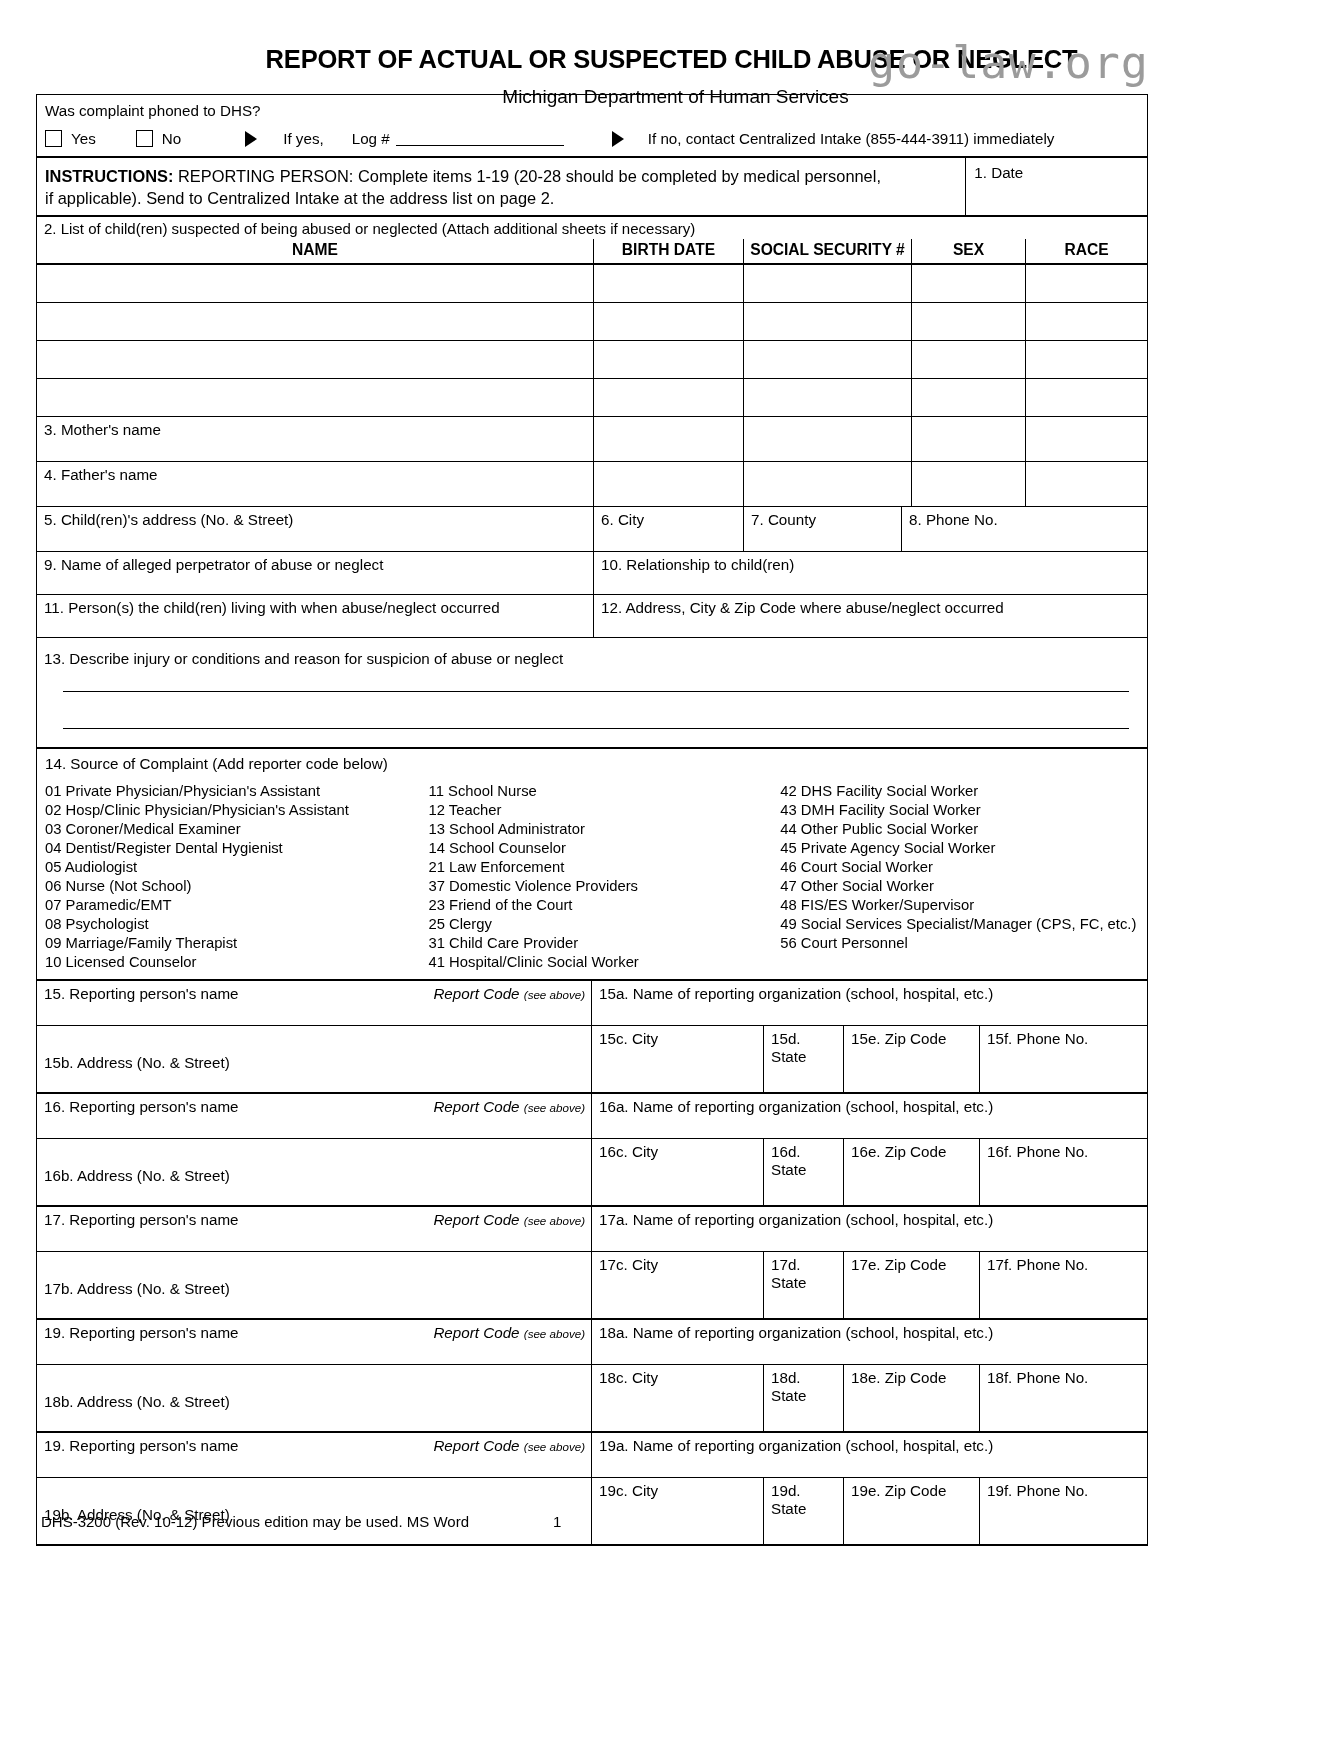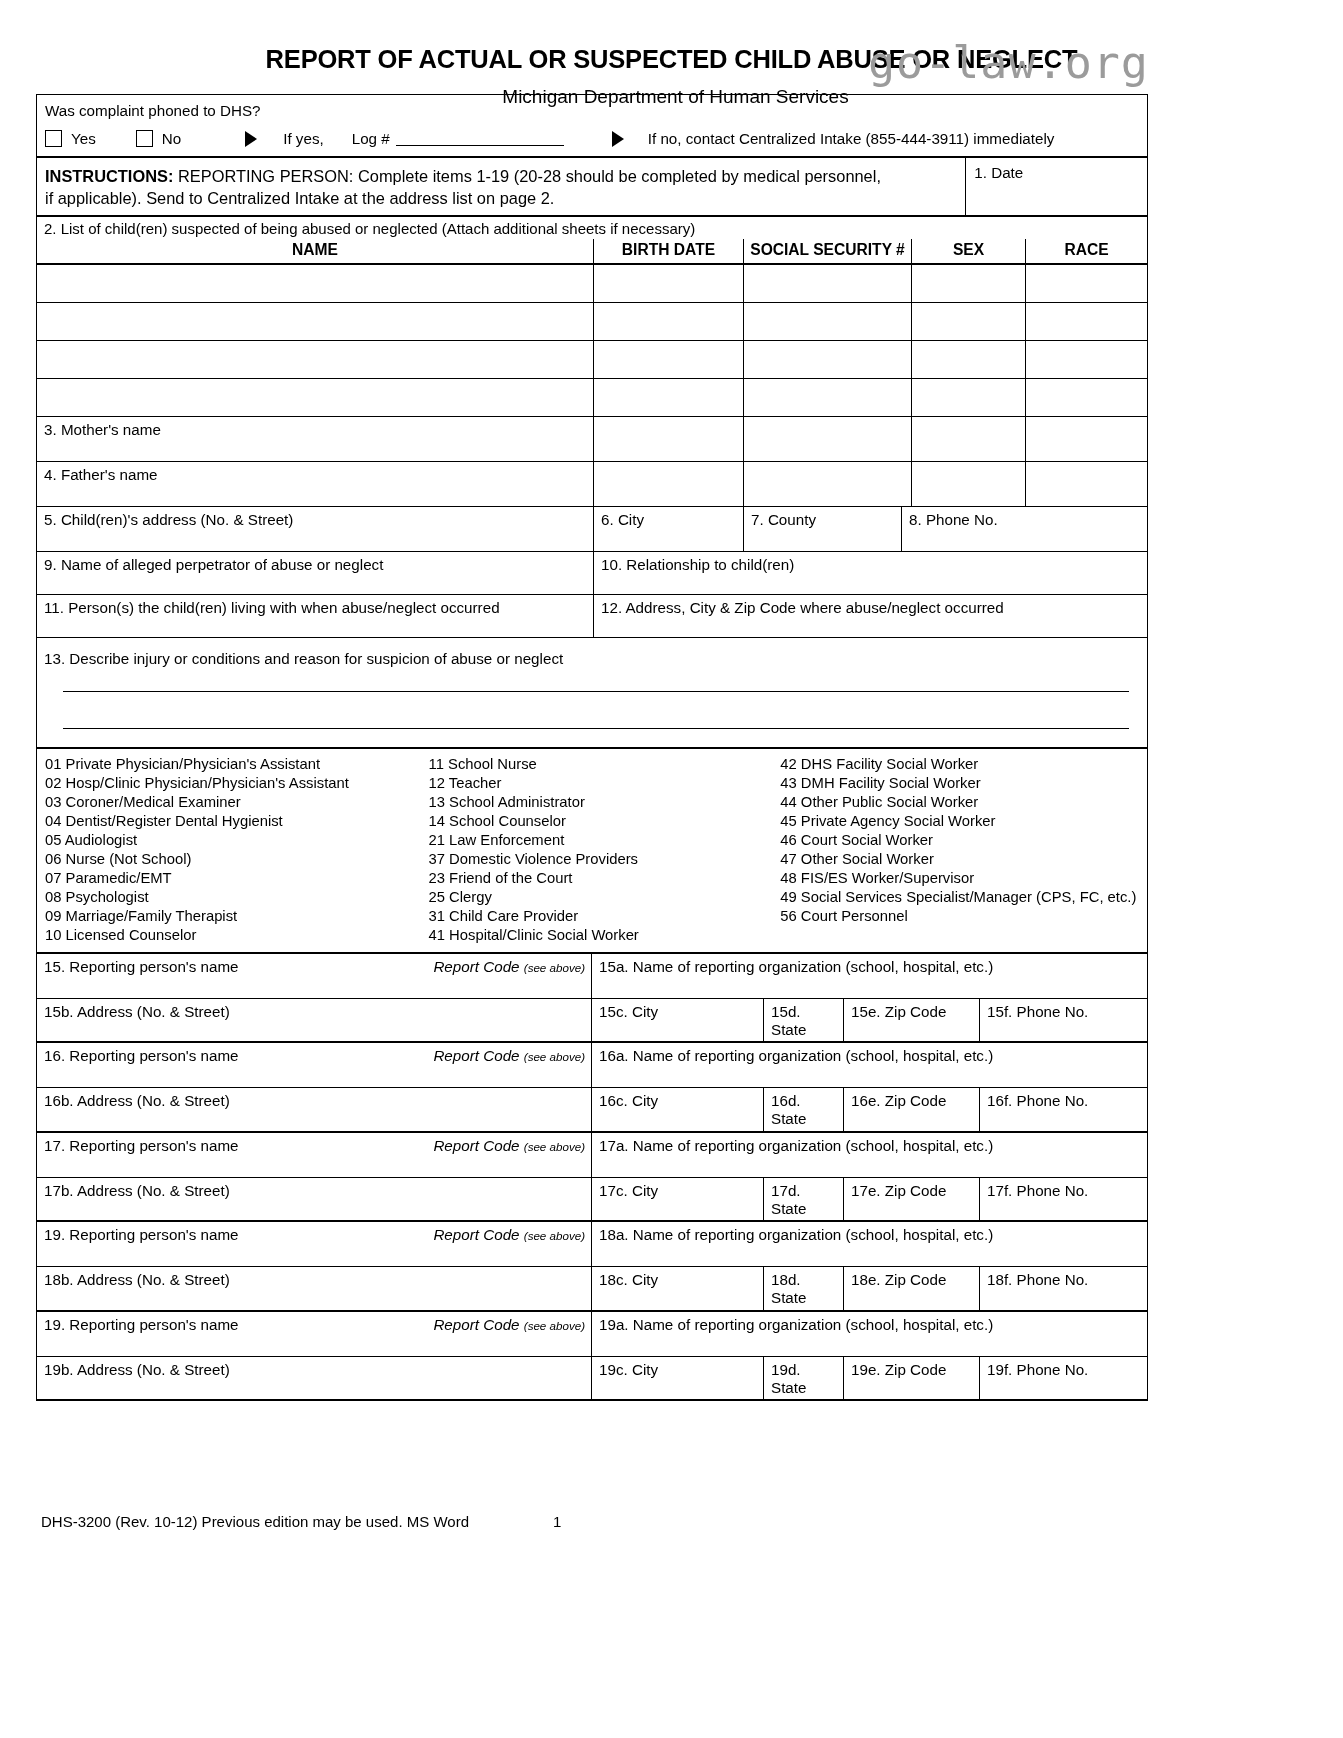--- a/index.html
+++ b/index.html
@@ -158,21 +158,21 @@
   .scol1 { width: 375px; }
   .scol2 { width: 340px; }
   .scol3 { width: 395px; }
 
   
   .rp-name { width: 554px; height: 44px; display: flex; justify-content: space-between; align-items: flex-start; }
   .rp-code { font-size: 15.2px; white-space: nowrap; font-style: italic; }
   .rp-code .see { font-size: 11.6px; }
   .rp-org { width: 556px; }
 
-  .rpa-street { width: 554px; height: 42px; }
+  .rpa-street { width: 554px; height: 42px; margin-top: 24px; }
   .rpa-city   { width: 172px; }
   .rpa-state  { width: 80px; }
   .rpa-zip    { width: 136px; }
   .rpa-phone  { width: 168px; }
 
   
   .footer {
     position: absolute;
     left: 41px;
     top: 1513px;
@@ -313,20 +313,21 @@
       </div>
     </div>
 
     <div class="bt bb-thick describe">
       <div class="lbl">13. Describe injury or conditions and reason for suspicion of abuse or neglect</div>
       <div class="wline wline1"></div>
       <div class="wline wline2"></div>
     </div>
 
     <div class="source bb-thick">
+      <div class="source-title">14. Source of Complaint (Add reporter code below)</div>
       <div class="source-cols">
         <div class="scol scol1">
           <div>01 Private Physician/Physician's Assistant</div>
           <div>02 Hosp/Clinic Physician/Physician's Assistant</div>
           <div>03 Coroner/Medical Examiner</div>
           <div>04 Dentist/Register Dental Hygienist</div>
           <div>05 Audiologist</div>
           <div>06 Nurse (Not School)</div>
           <div>07 Paramedic/EMT</div>
           <div>08 Psychologist</div>

